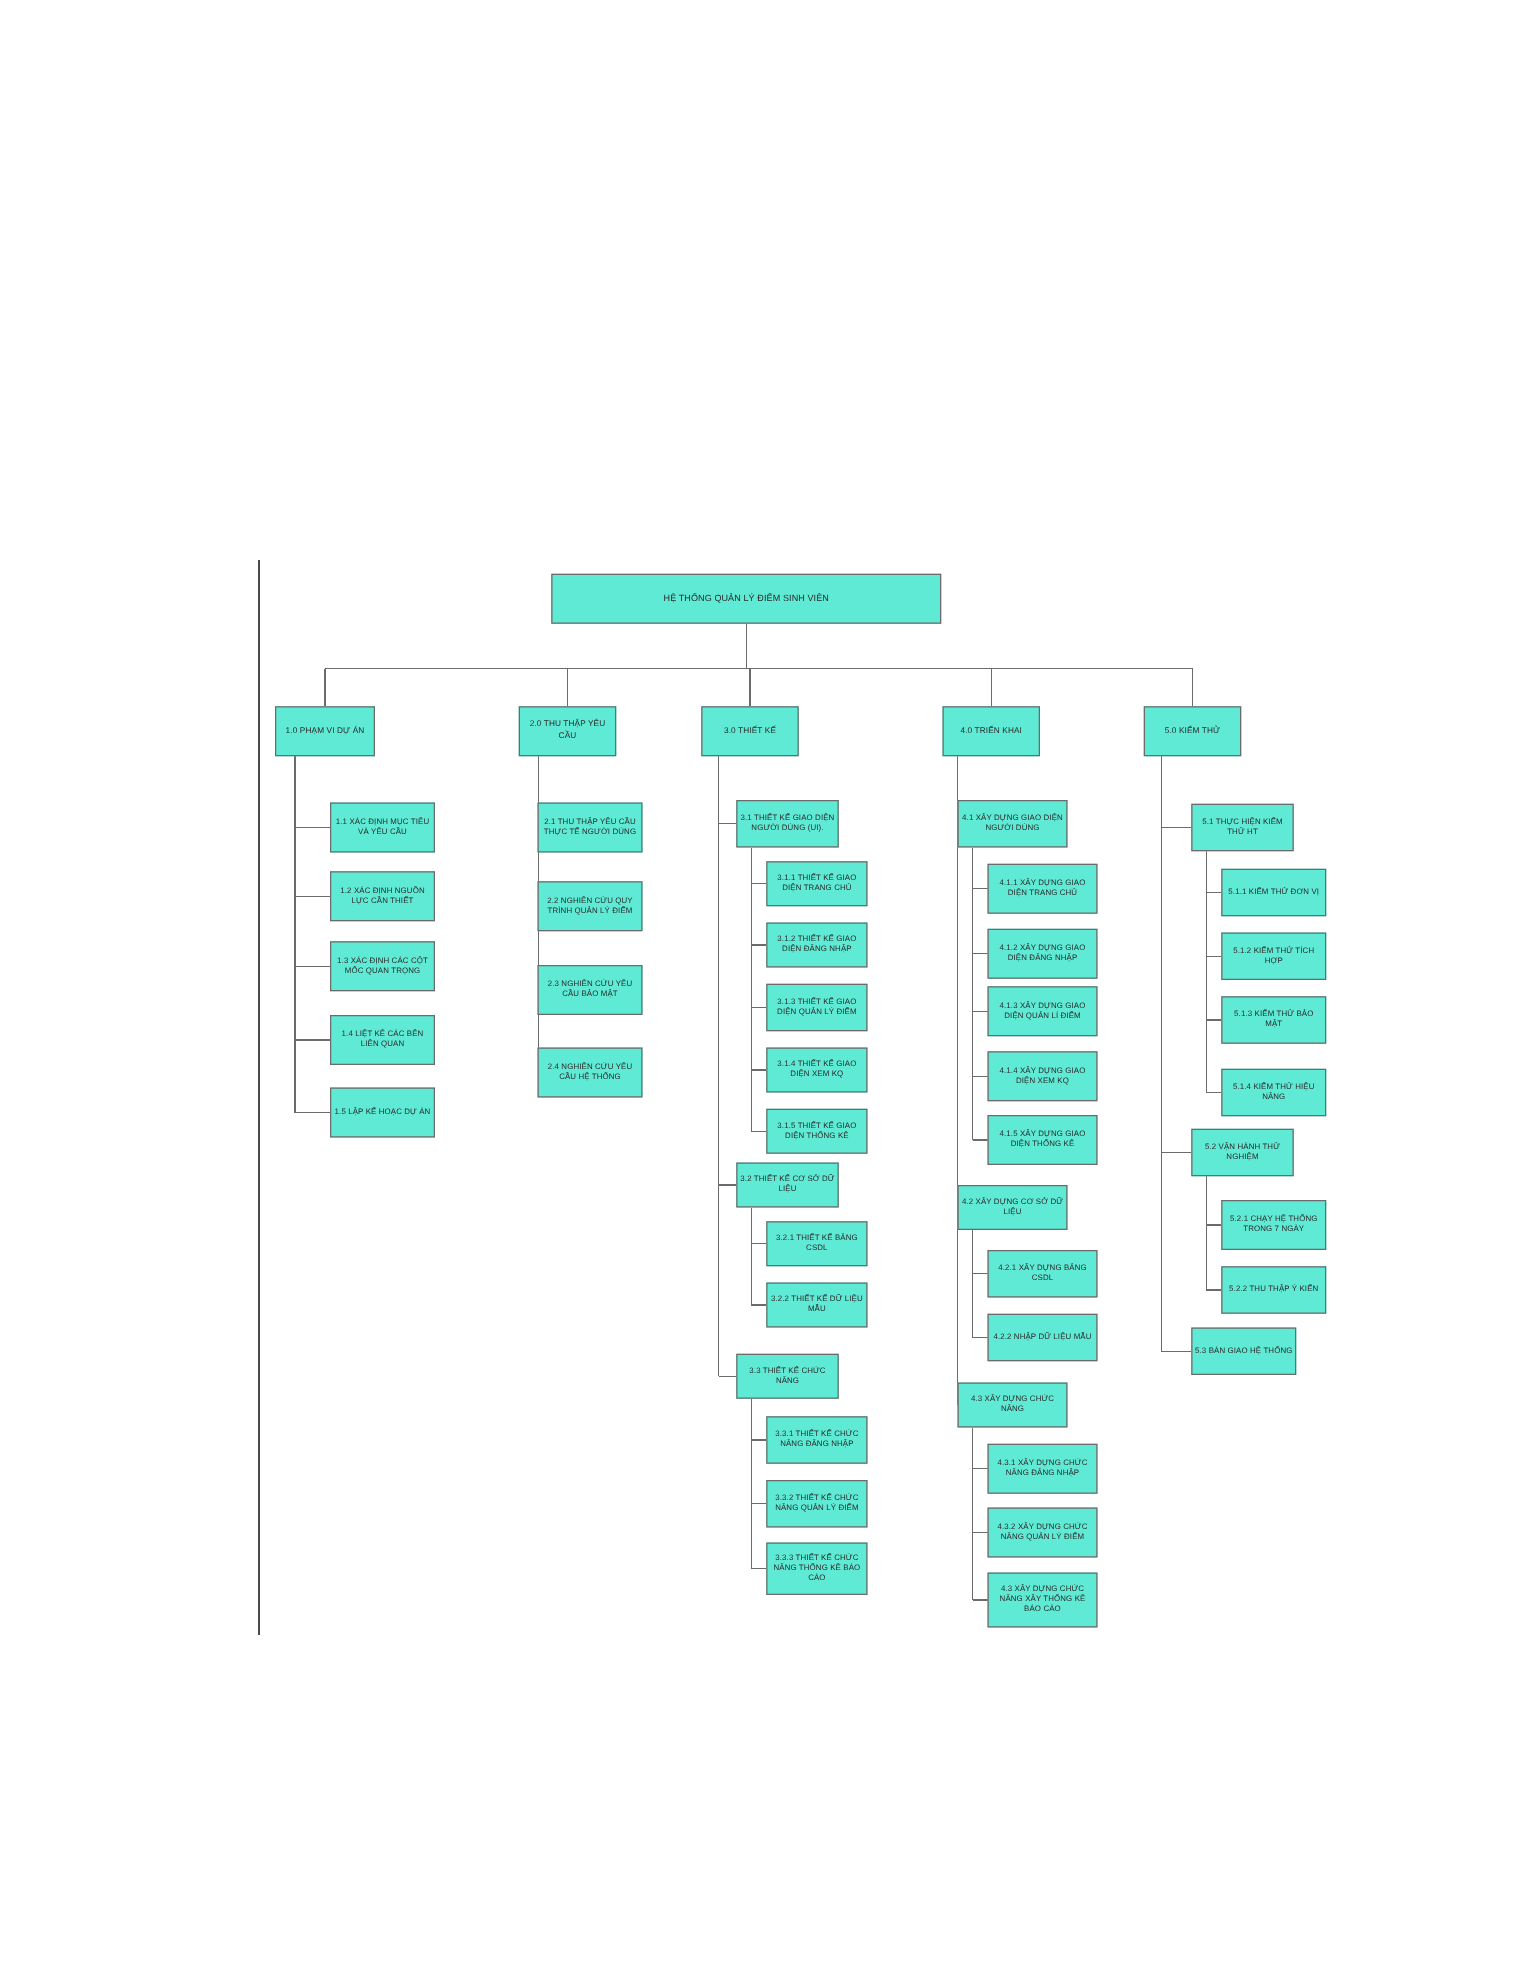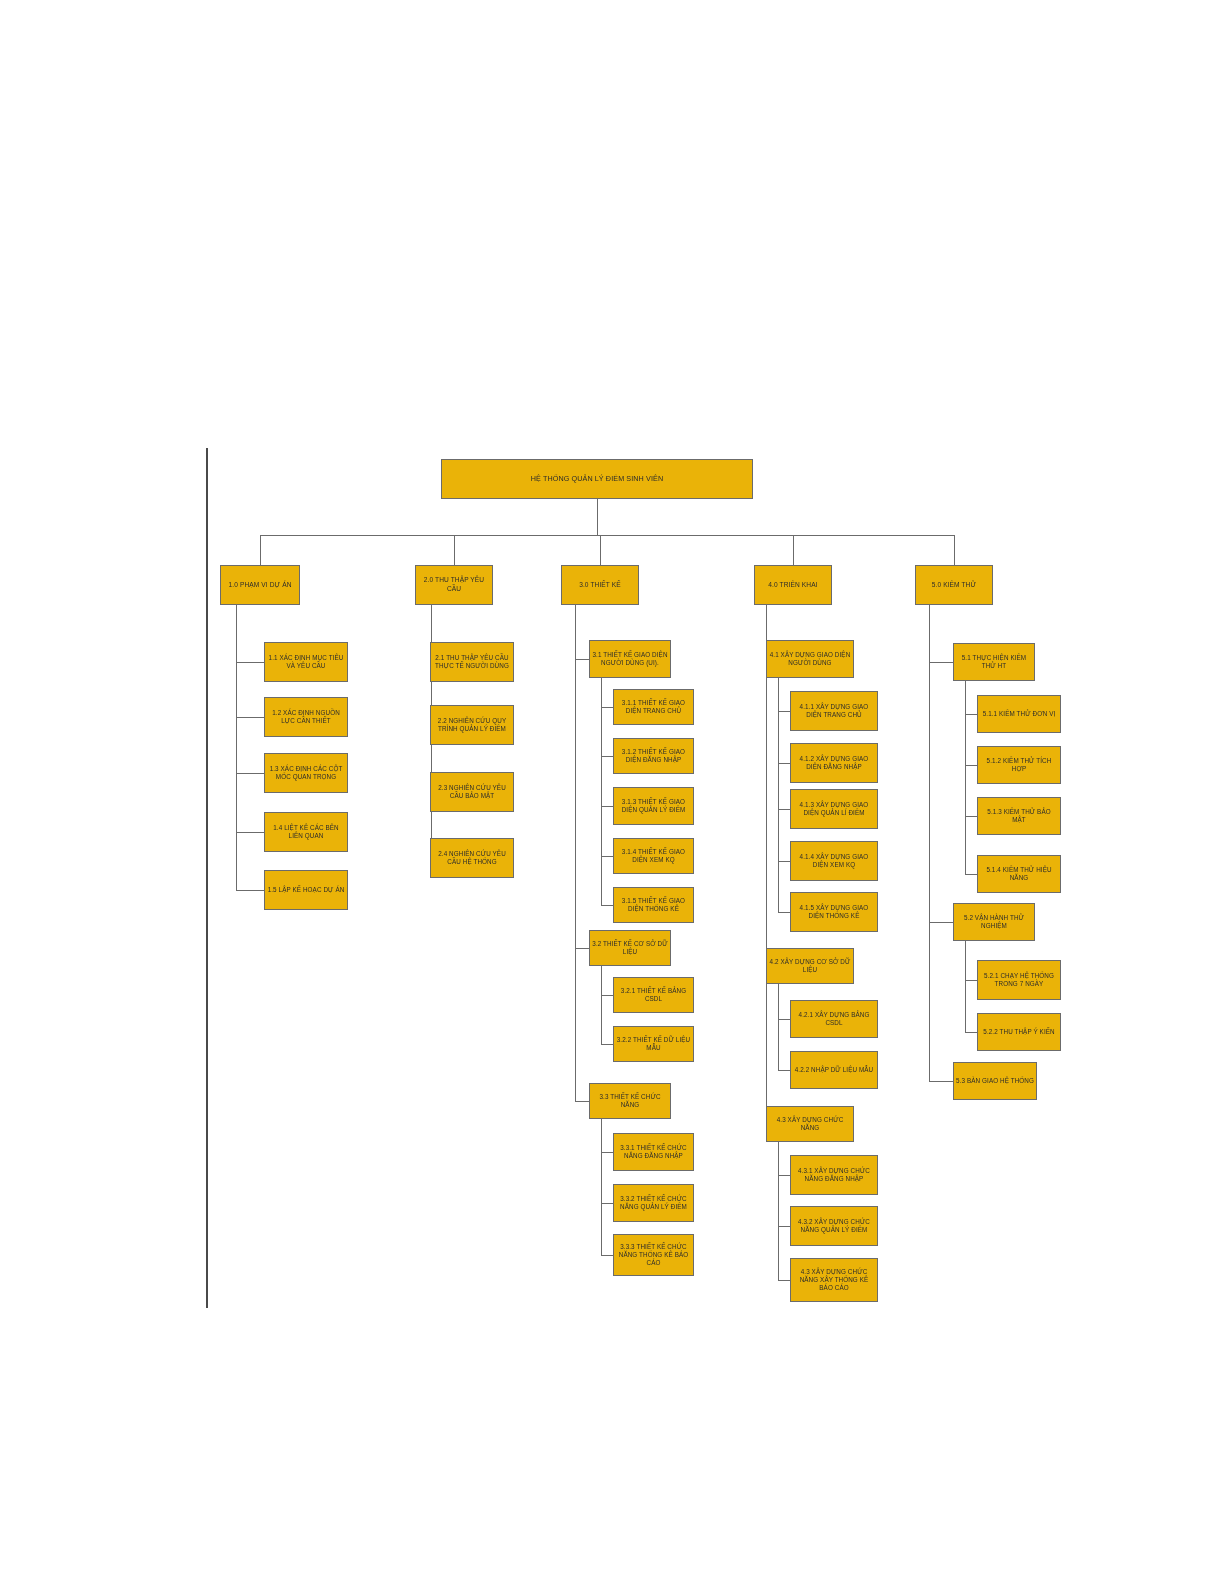--- a/index.html
+++ b/index.html
@@ -21,21 +21,21 @@
     position: absolute;
     left: 0;
     top: 0;
     width: 1225px;
     height: 1585px;
   }
   .node {
     position: absolute;
     box-sizing: border-box;
     border: 1px solid #6b6b6b;
-    background: #eab308;
+    background: #5eead4;
     display: flex;
     align-items: center;
     justify-content: center;
     text-align: center;
     color: #2b2b2b;
     line-height: 1.32;
     letter-spacing: 0.1px;
     padding: 1px 2px;
     overflow: hidden;
     z-index: 5;

